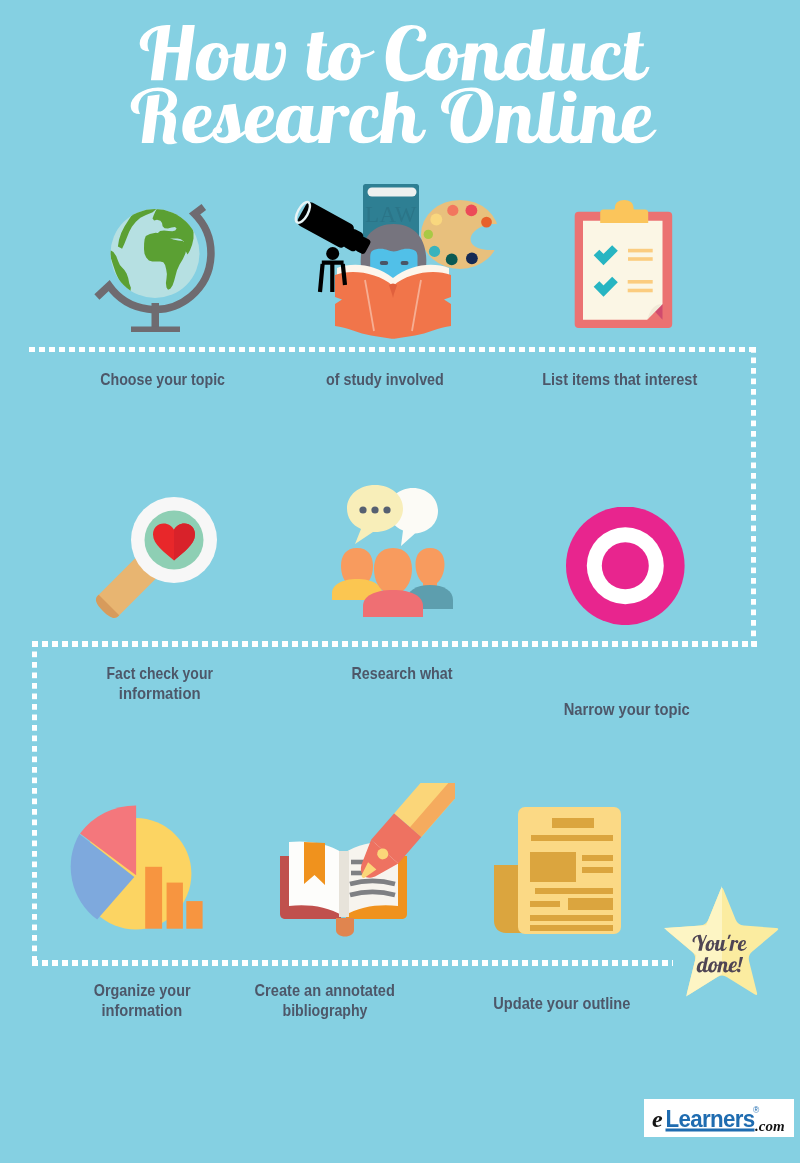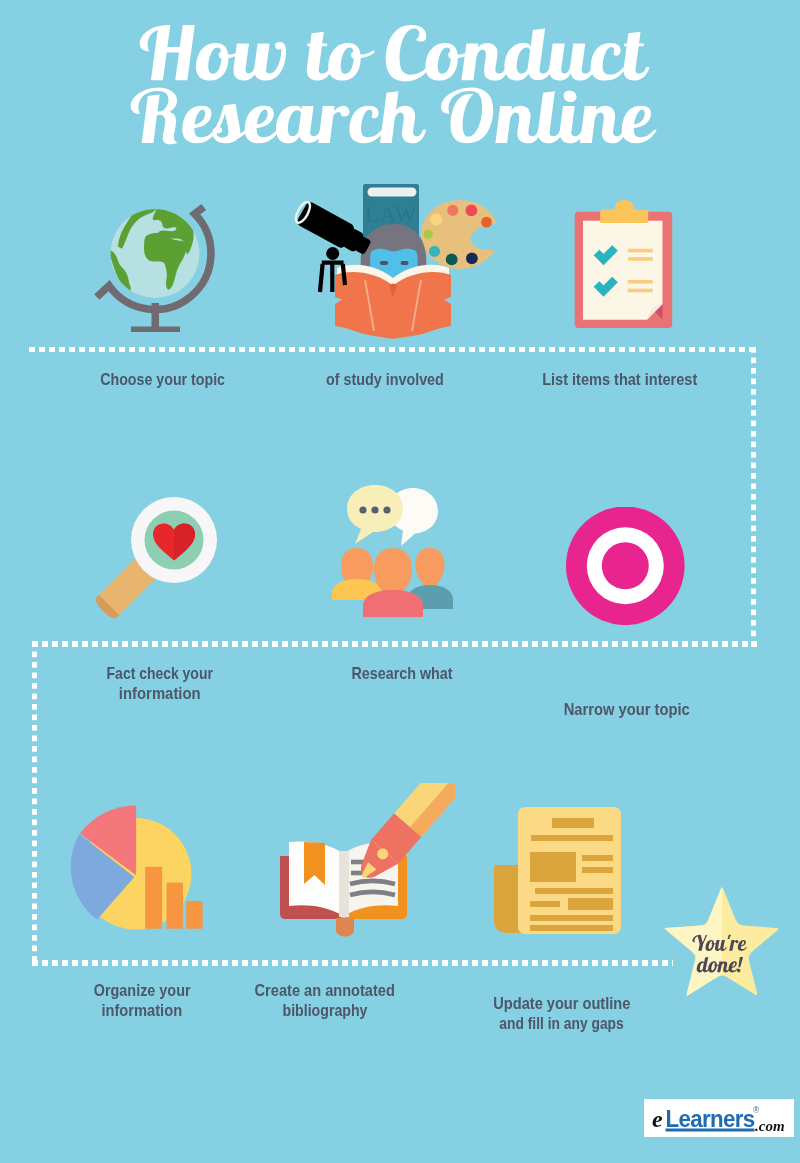--- a/index.html
+++ b/index.html
@@ -258,16 +258,15 @@
   <div class="labelgroup" style="left:-21px;top:981px;width:326px;">
     <div class="lbl" style="--w:113.8px"><span style="transform: scaleX(0.846195);">Organize your</span></div>
     <div class="lbl" style="--w:95px"><span style="transform: scaleX(0.863636);">information</span></div>
   </div>
   <div class="labelgroup" style="left:162px;top:981px;width:326px;">
     <div class="lbl" style="--w:165px"><span style="transform: scaleX(0.858188);">Create an annotated</span></div>
     <div class="lbl" style="--w:100px"><span style="transform: scaleX(0.833333);">bibliography</span></div>
   </div>
   <div class="labelgroup" style="left:399px;top:981px;width:326px;margin-top:13px;">
     <div class="lbl" style="--w:161.3px"><span style="transform: scaleX(0.858907);">Update your outline</span></div>
-    <div class="lbl" style="--w:146.3px"><span style="transform: scaleX(0.812637);">and fill in any gaps</span></div>
   </div>
 
 </div>
 
 </body></html>

